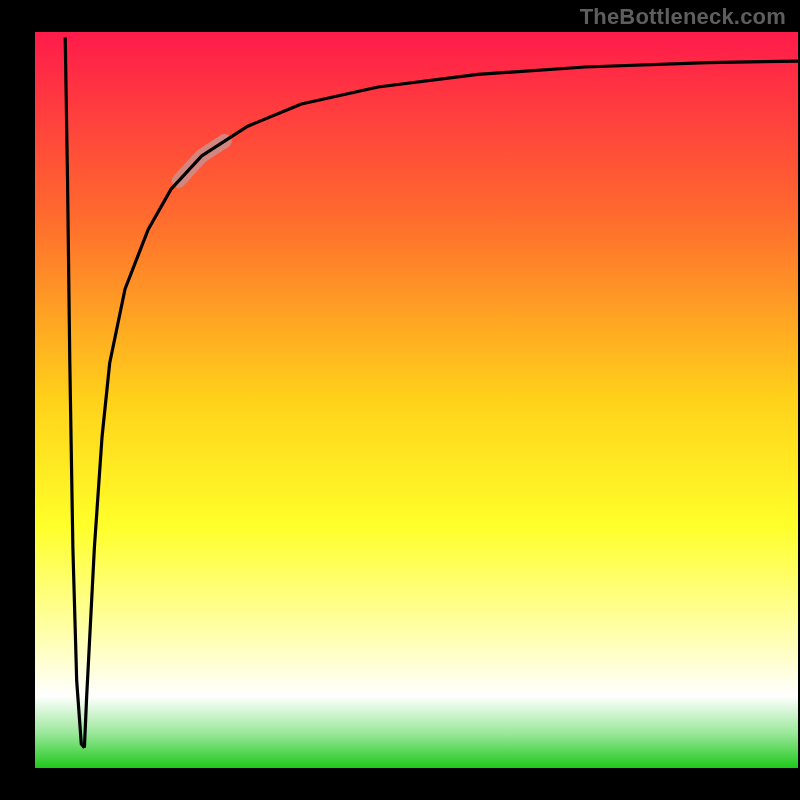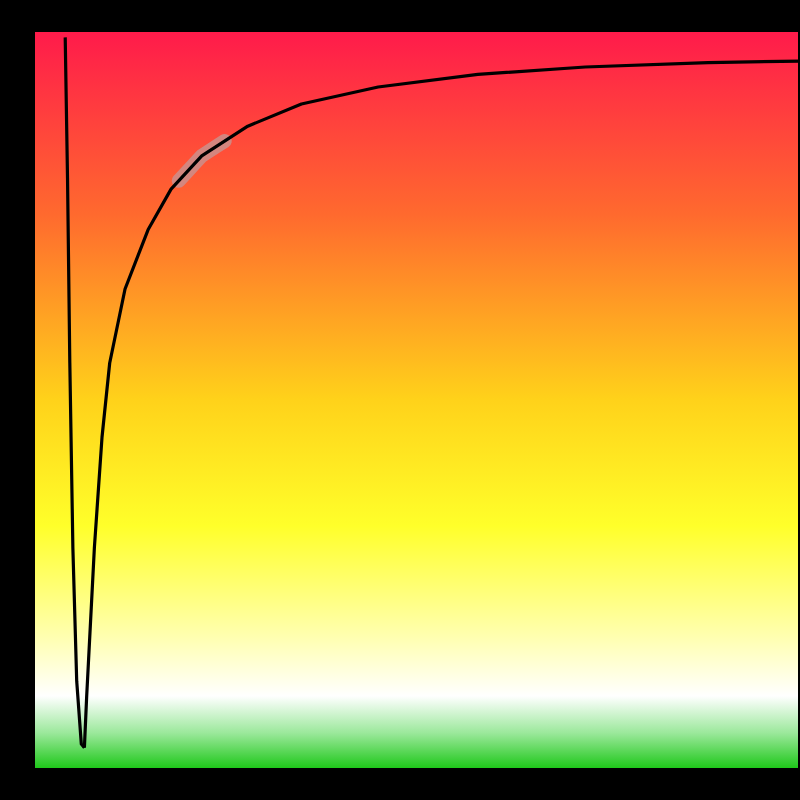--- a/index.html
+++ b/index.html
@@ -30,20 +30,21 @@
   svg {
     position: absolute;
     top: 0;
     left: 0;
   }
 </style>
 </head>
 <body>
 
 <div class="frame">
+  <div class="watermark">TheBottleneck.com</div>
 
   <svg id="chart-svg" width="800" height="800" viewBox="0 0 800 800">
     <defs>
       <linearGradient id="bg-grad" x1="0" y1="0" x2="0" y2="1">
           <stop offset="0.0%" stop-color="#ff1a4b"></stop>
           <stop offset="25.0%" stop-color="#ff6a2e"></stop>
           <stop offset="50.0%" stop-color="#ffd21a"></stop>
           <stop offset="67.0%" stop-color="#ffff2a"></stop>
           <stop offset="82.0%" stop-color="#ffffb0"></stop>
           <stop offset="90.0%" stop-color="#ffffff"></stop>

